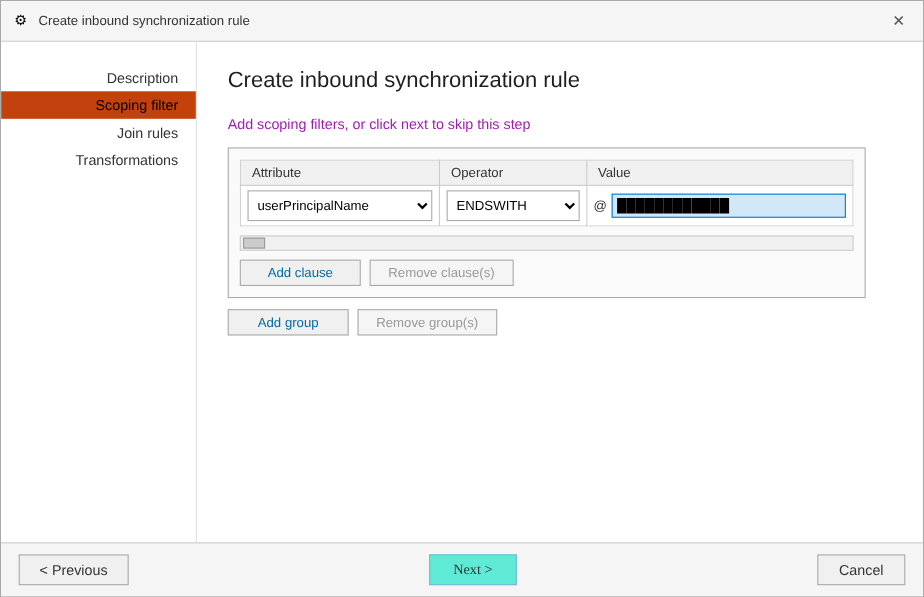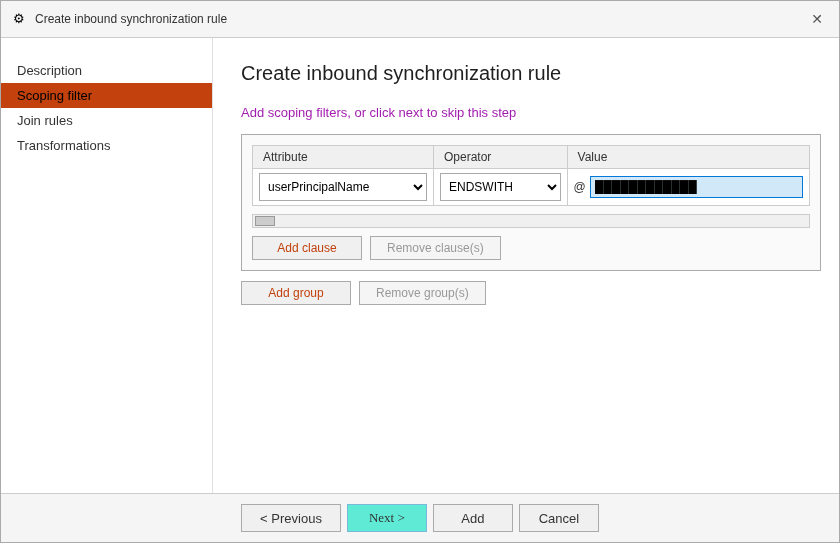--- a/index.html
+++ b/index.html
@@ -56,24 +56,25 @@
       color: #555;
       border: none;
       background: none;
     }
     .dialog-body {
       display: flex;
       flex: 1;
       overflow: hidden;
     }
     .sidebar {
-      width: 212px;
+      width: 178px;
       padding: 20px 0;
       border-right: 1px solid #e0e0e0;
       background: #fff;
+      text-align: right;
     }
     .sidebar-item {
       padding: 5px 16px;
       cursor: pointer;
       color: #333;
       font-size: 13px;
     }
     .sidebar-item.active {
       background: #c2410c;
       color: #000;
@@ -178,33 +179,33 @@
       display: flex;
       gap: 8px;
       margin-top: 10px;
     }
     .btn {
       padding: 4px 16px;
       font-size: 12px;
       border: 1px solid #aaa;
       background: #f0f0f0;
       cursor: pointer;
-      color: #c2410c;
+      color: #0369a1;
       min-width: 110px;
     }
     .btn:disabled {
       color: #999;
       cursor: default;
       background: #f5f5f5;
     }
     .footer {
       border-top: 1px solid #ccc;
       padding: 10px 16px;
       display: flex;
-      justify-content: center;
+      justify-content: space-between;
       gap: 6px;
       background: #f5f5f5;
     }
     .footer-btn {
       padding: 5px 18px;
       font-size: 13px;
       border: 1px solid #aaa;
       background: #f0f0f0;
       cursor: pointer;
       color: #333;
@@ -299,16 +300,15 @@
       <div class="group-buttons">
         <button class="btn">Add group</button>
         <button class="btn" disabled="">Remove group(s)</button>
       </div>
     </div>
   </div>
 
   <div class="footer">
     <button class="footer-btn">&lt; Previous</button>
     <button class="footer-btn primary cursor-hover">Next &gt;</button>
-    <button class="footer-btn">Add</button>
     <button class="footer-btn">Cancel</button>
   </div>
 </div>
 
 </body></html>

